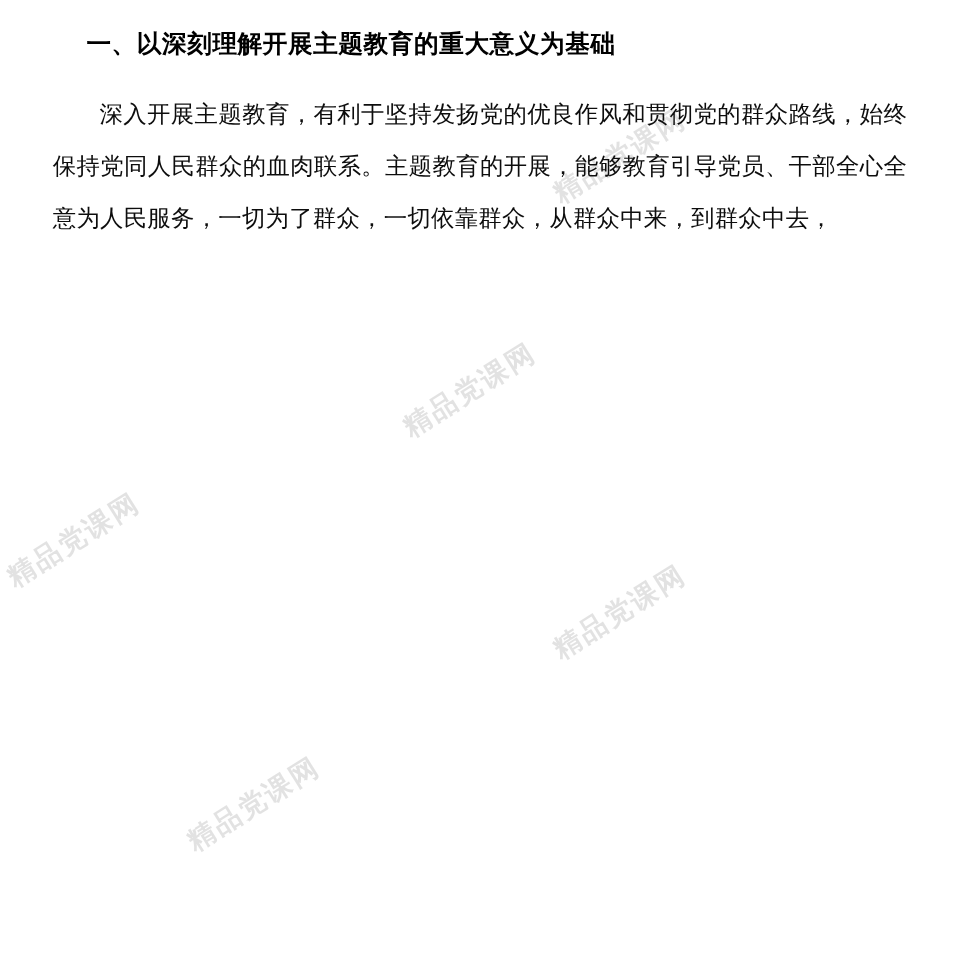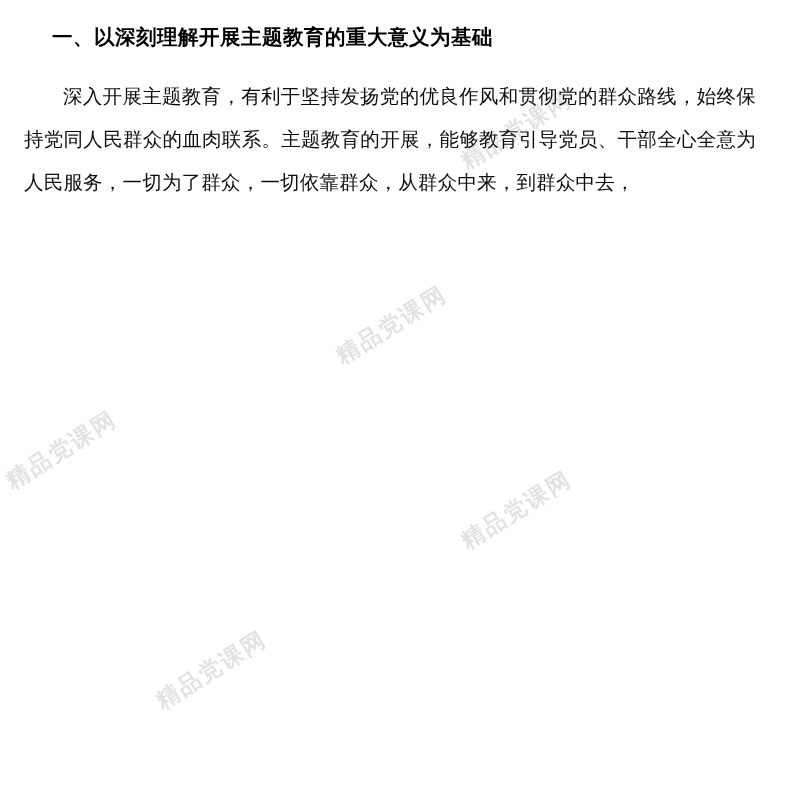--- a/index.html
+++ b/index.html
@@ -13,21 +13,21 @@
     font-family: "Liberation Serif", "DejaVu Serif", serif;
     color: #101010;
     overflow: hidden;
     position: relative;
   }
   #page {
     position: relative;
     width: 800px;
     height: 800px;
     box-sizing: border-box;
-    padding: 22px 44px 0 24px;
+    padding: 22px 44px 0 44px;
     overflow: hidden;
   }
   .doc-heading {
     font-size: 20.5px;
     font-weight: bold;
     letter-spacing: 0.5px;
     margin: 0 0 22px 0;
     padding-left: 28px;
     line-height: 1.5;
     color: #000;

